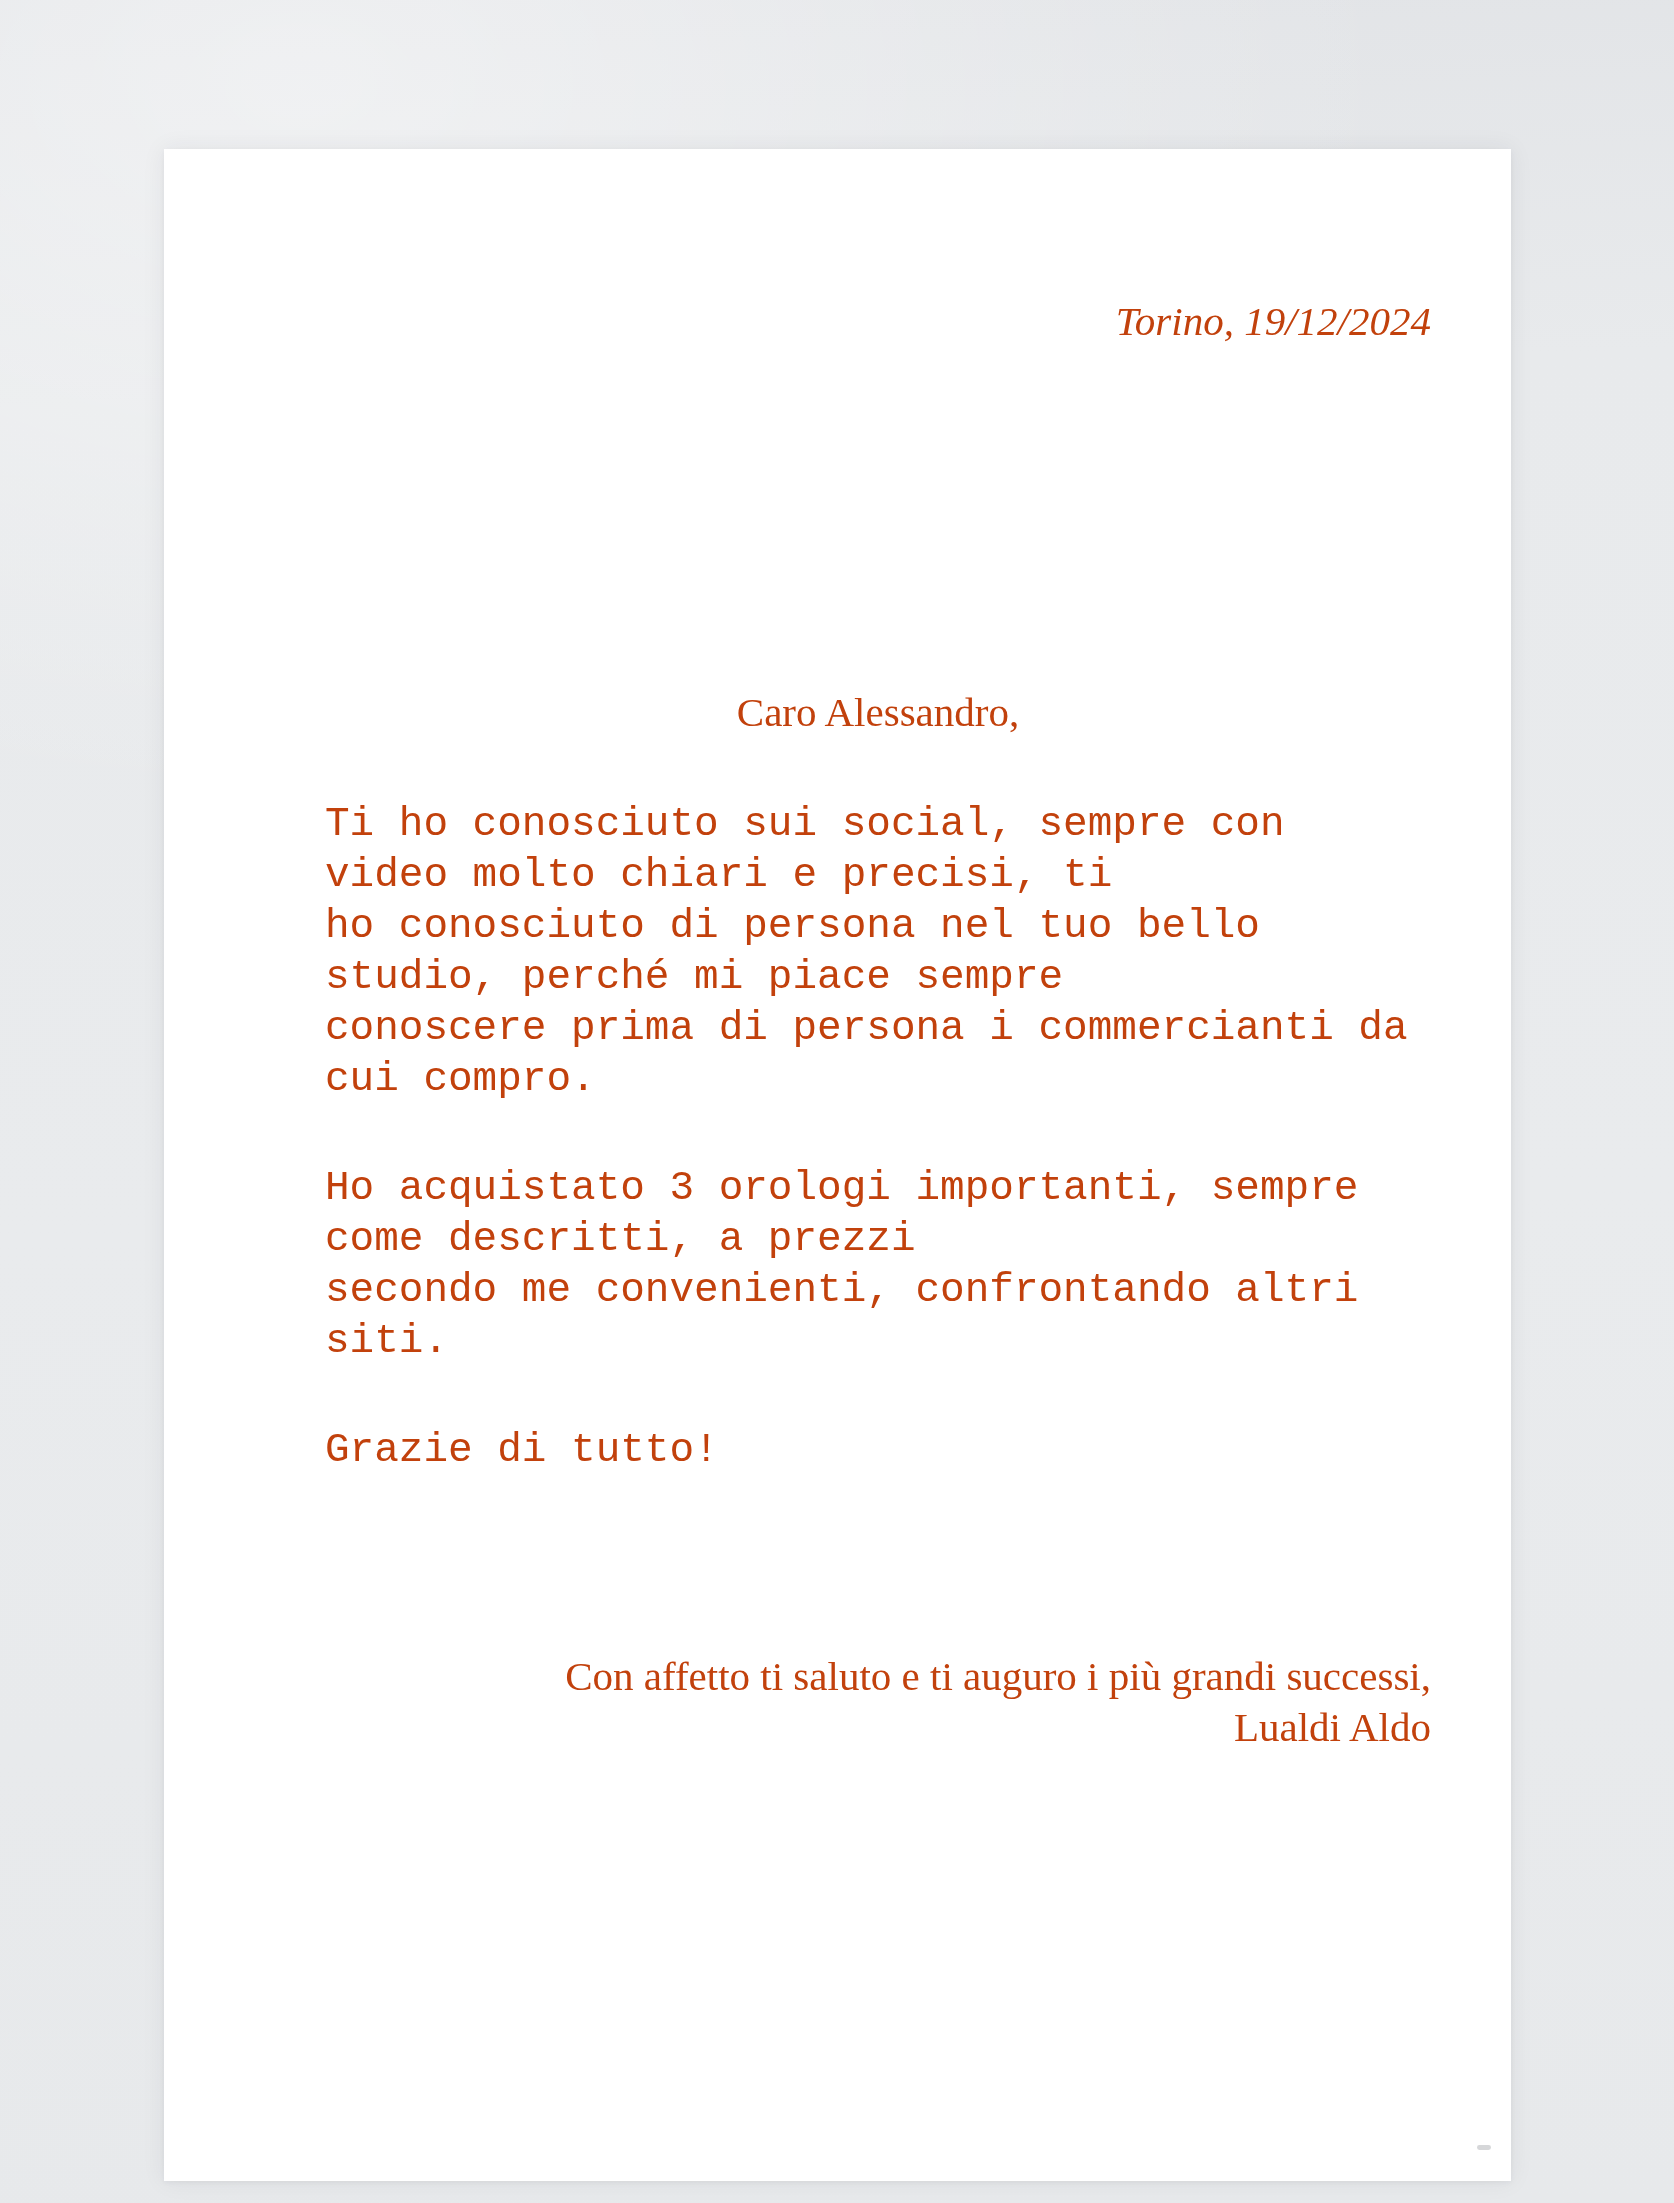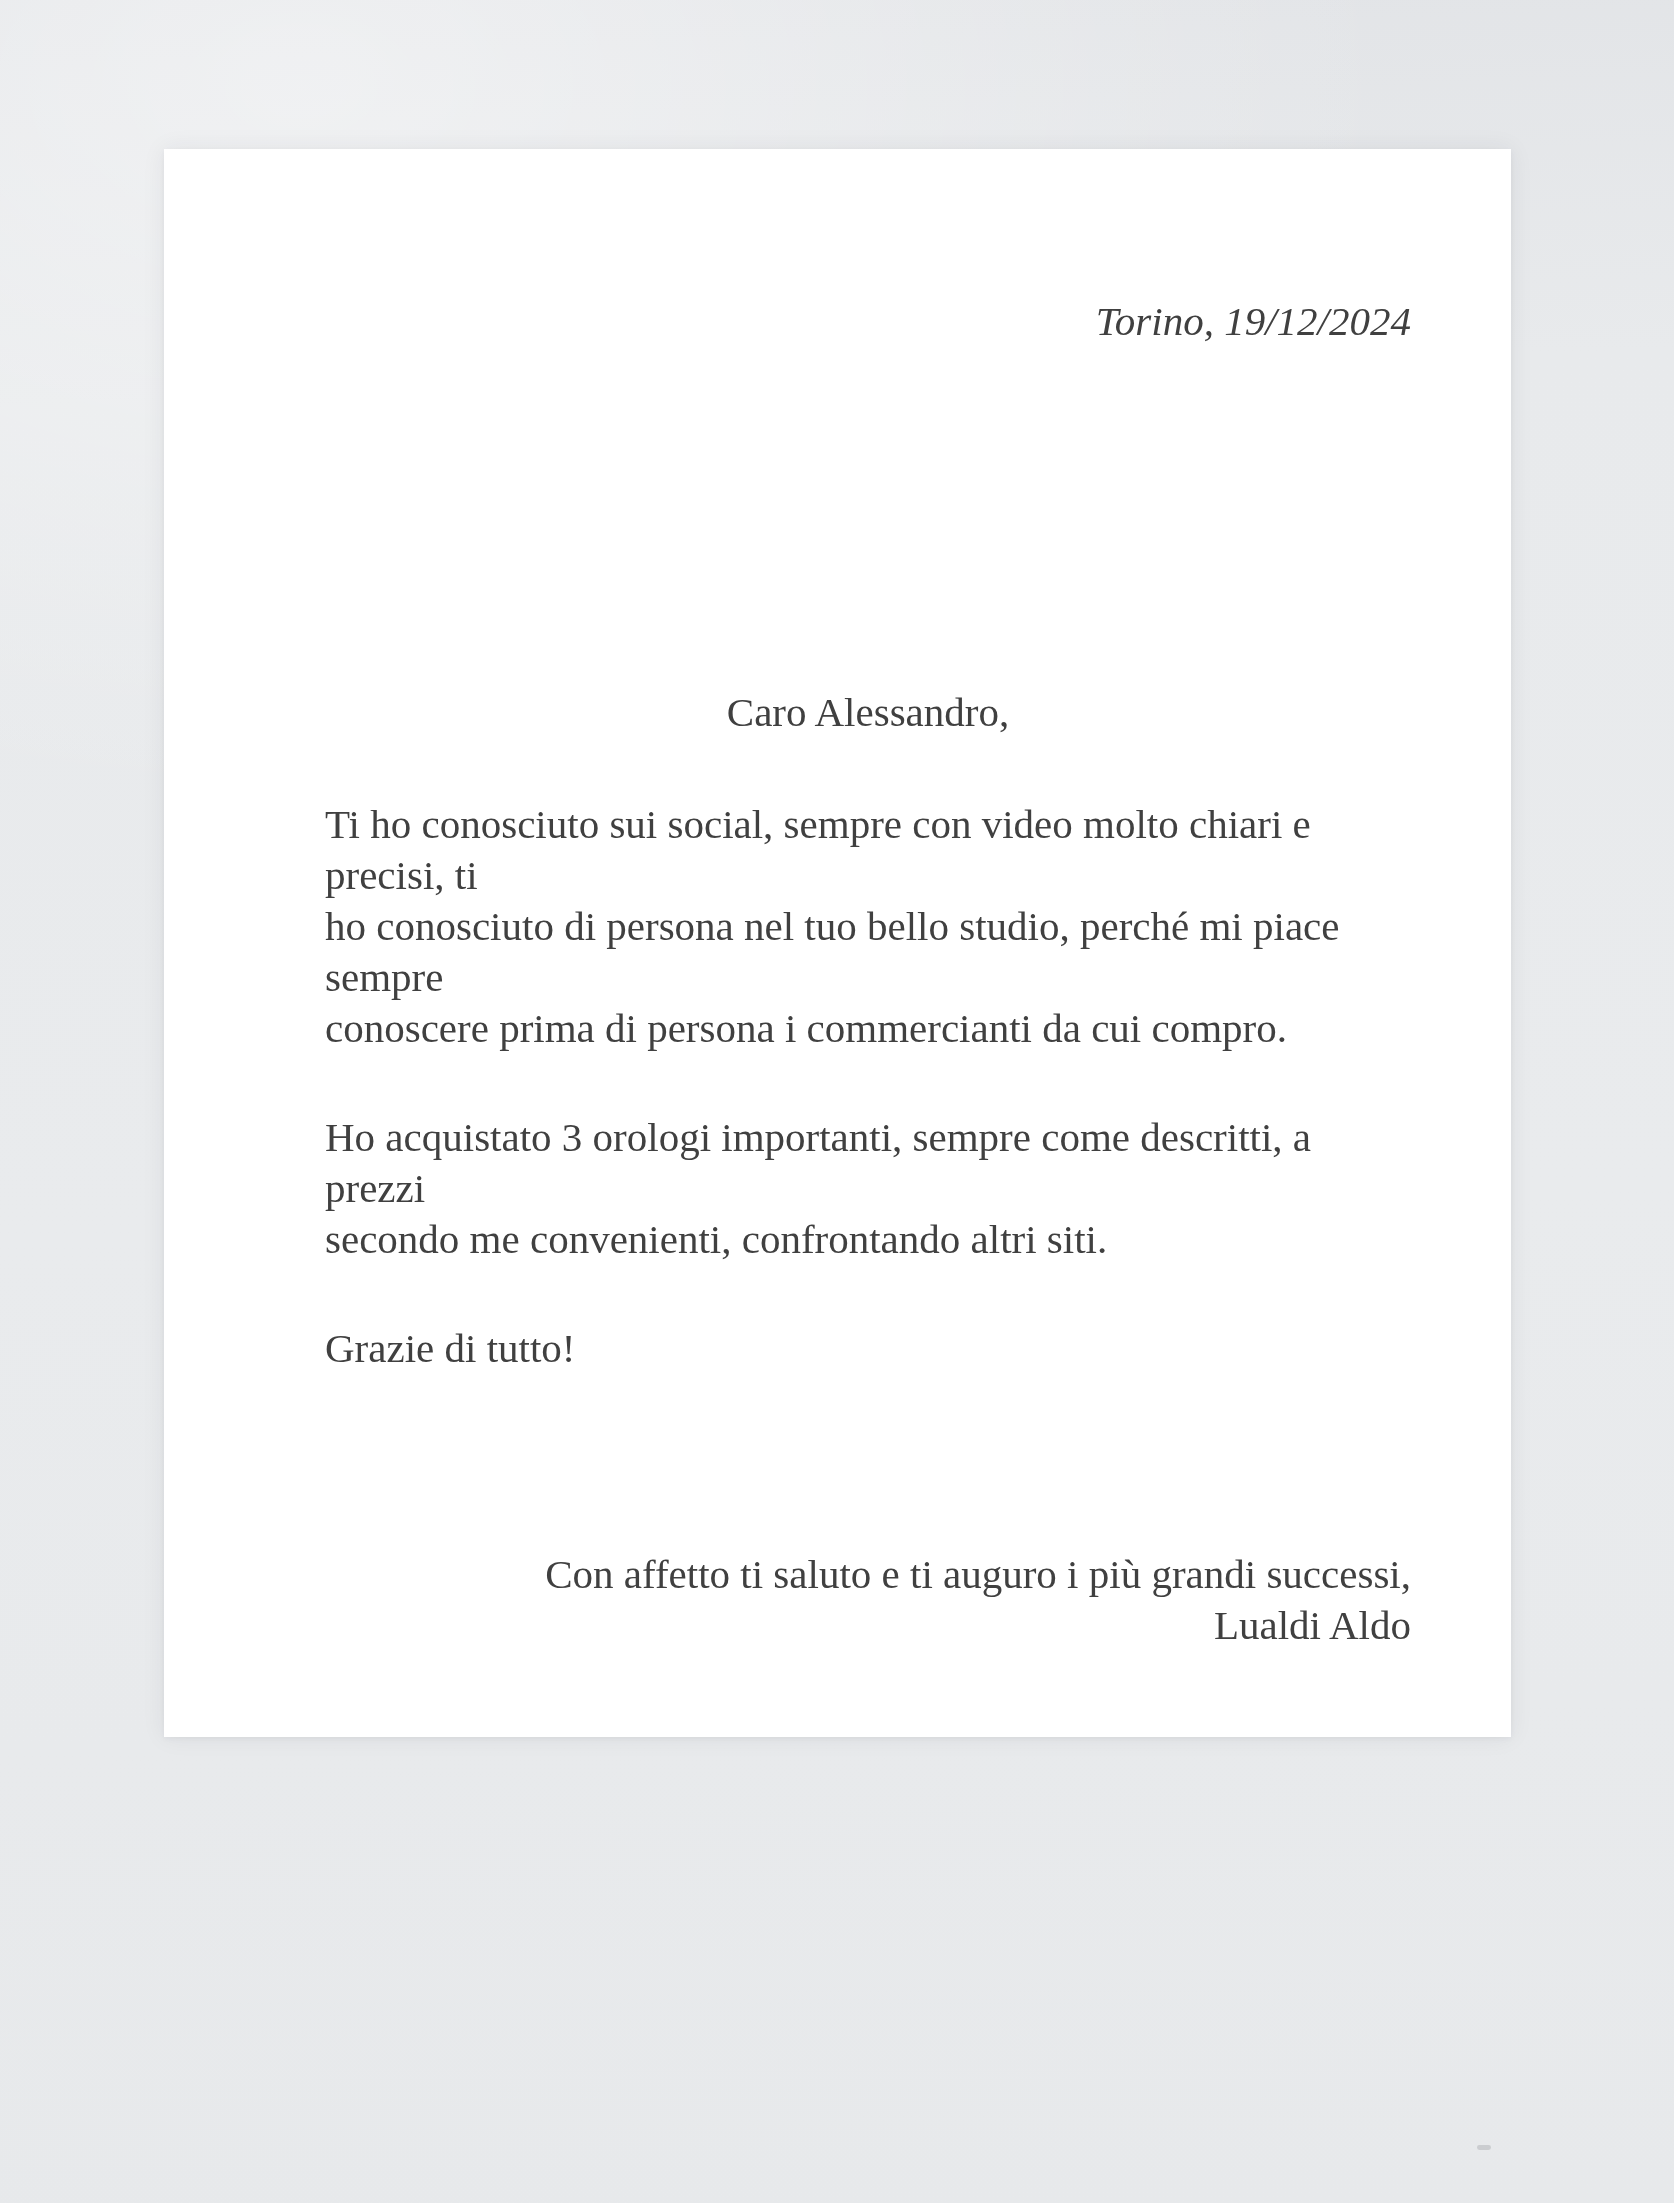--- a/index.html
+++ b/index.html
@@ -14,41 +14,42 @@
     background:
       radial-gradient(120% 60% at 18% 4%, rgba(255,255,255,0.45) 0%, rgba(255,255,255,0) 55%),
       linear-gradient(178deg, #e2e4e7 0%, #e8eaec 18%, #e9ebed 55%, #e7e9eb 100%);
     font-family: "Liberation Serif", "DejaVu Serif", serif;
   }
   .page {
     position: absolute;
     left: 164px;
     top: 149px;
     width: 1347px;
-    height: 1588px;
+    height: 2032px;
     box-sizing: border-box;
     background: #ffffff;
     box-shadow: 0 0 22.6px rgba(40, 45, 55, 0.07), 0 1.9px 5.6px rgba(40, 45, 55, 0.05);
-    padding: 0 100px 0 161px;
-    color: #404040;
+    padding: 0 80px 0 161px;
+    color: #c2410c;
     font-size: 41px;
     line-height: 51px;
   }
   .date-line {
     margin-top: 147px;
     text-align: right;
     font-style: italic;
   }
   .salutation {
     margin-top: 340px;
     text-align: center;
   }
   .para {
     margin: 58px 16px 0 0;
     white-space: pre-line;
+    font-family: Liberation Mono, monospace;
   }
   .para.first {
     margin-top: 61px;
   }
   .closing-block {
     margin-top: 175px;
     text-align: right;
   }
   .scroll-hint-dash {
     position: absolute;

